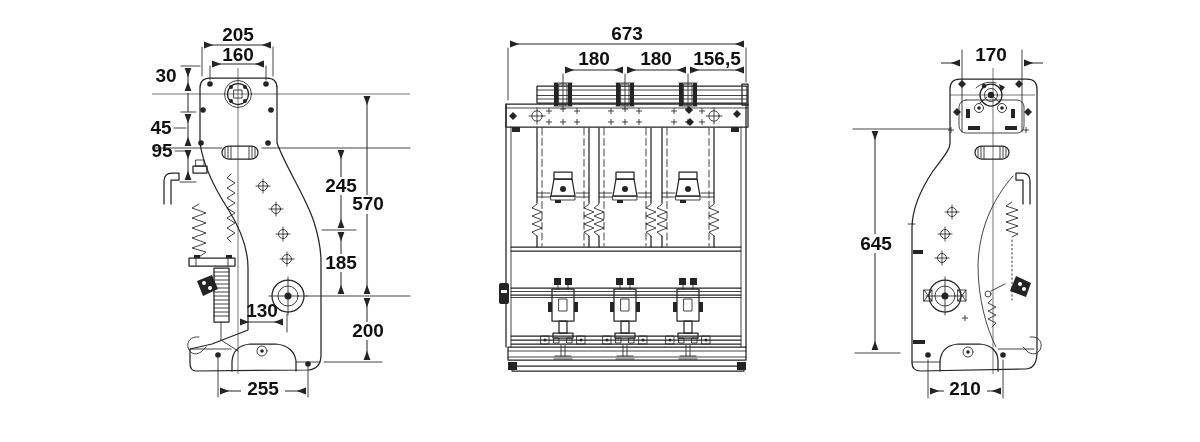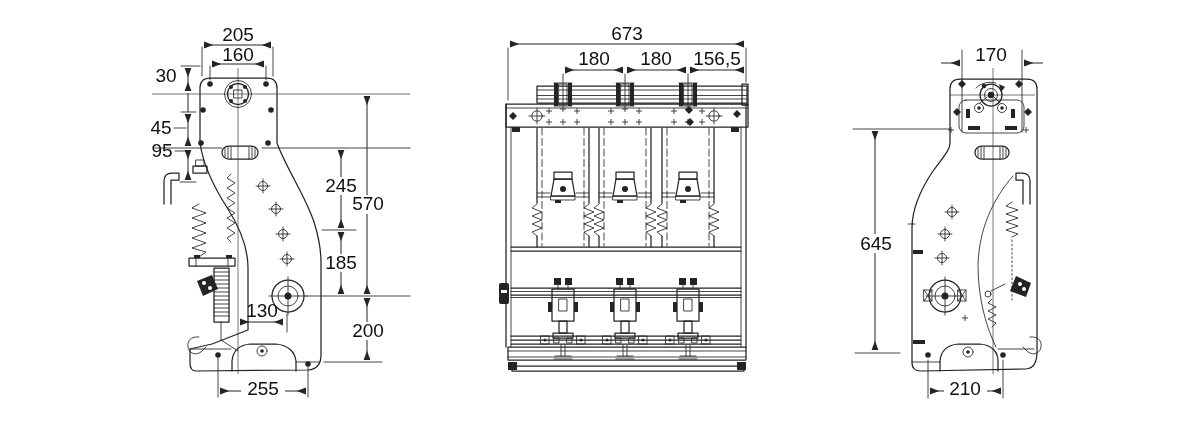--- a/index.html
+++ b/index.html
@@ -1,16 +1,16 @@
 <!DOCTYPE html>
 <html><head>
 <meta charset="utf-8">
 <style>
   html,body{margin:0;padding:0;background:#ffffff;}
-  .canvas{width:1200px;height:442px;background:#fff;overflow:hidden;}
+  .canvas{width:1200px;height:442px;background:#fff;overflow:hidden;font-weight:bold;}
   svg{display:block;}
   .ln{fill:none;stroke:#242424;stroke-width:1.25;stroke-linejoin:round;stroke-linecap:round;}
   .thin{fill:none;stroke:#242424;stroke-width:0.85;stroke-linejoin:round;stroke-linecap:round;}
   .cl{fill:none;stroke:#3a3a3a;stroke-width:0.7;}
   .dash{stroke-dasharray:7 3.5;}
   .dot{stroke-dasharray:1.6 2.6;}
   .dim{fill:none;stroke:#242424;stroke-width:1;}
   .fl{fill:#242424;stroke:none;}
   .dimtext{font-family:"Liberation Sans",sans-serif;font-size:19px;fill:#101010;text-anchor:middle;}
   .bg{fill:#ffffff;stroke:none;}

